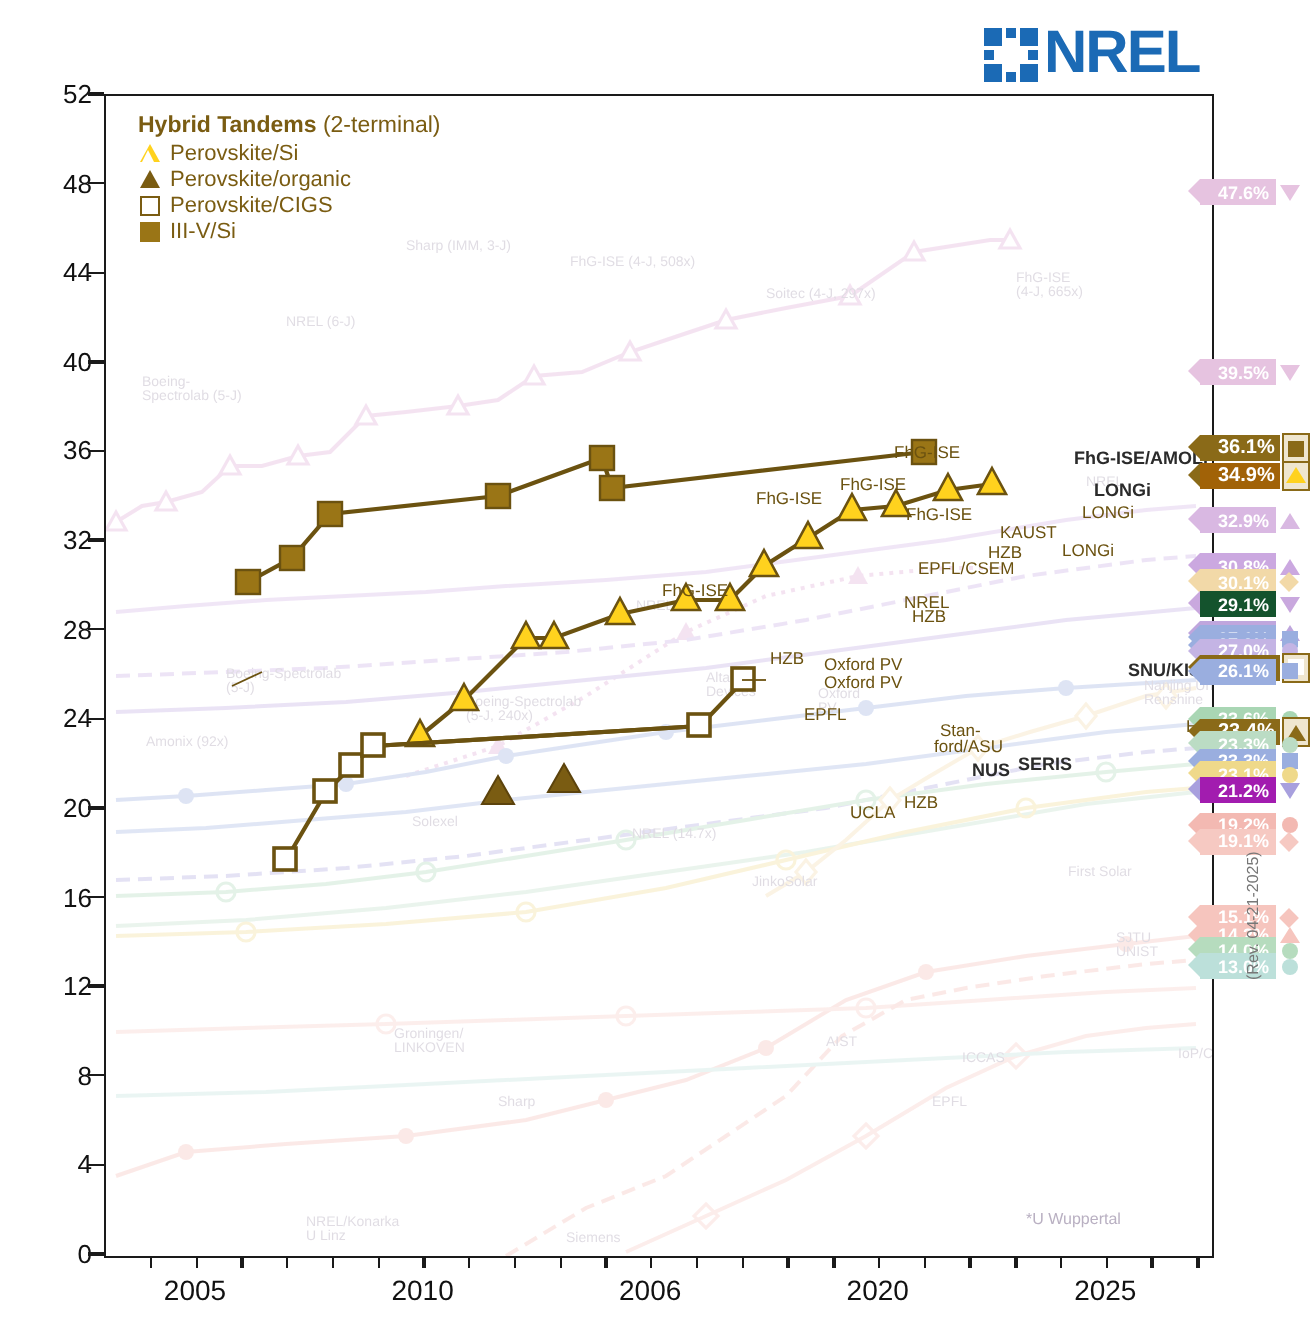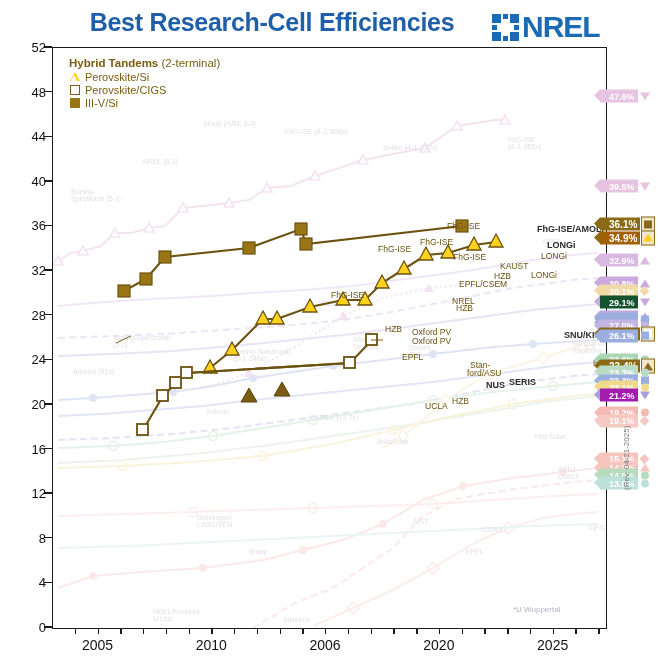--- a/index.html
+++ b/index.html
@@ -68,21 +68,20 @@
 
   .wup{position:absolute;left:512px;top:604px;font-size:8px;color:#b9b0c2;}
   .rev{position:absolute;left:622px;top:490px;font-size:8px;color:#777;
        transform-origin:left top;transform:rotate(-90deg);white-space:nowrap;}
 </style>
 </head>
 <body>
 
 <div id="root">
 
-  <div class="title">Best Research-Cell Efficiencies</div>
   <div class="nrel">
     <div class="nrel-mark">
       <i style="left:0;top:0;width:9px;height:9px;"></i>
       <i style="left:11px;top:0;width:5px;height:5px;"></i>
       <i style="left:18px;top:0;width:9px;height:9px;"></i>
       <i style="left:0;top:11px;width:5px;height:5px;"></i>
       <i style="left:22px;top:11px;width:5px;height:5px;"></i>
       <i style="left:0;top:18px;width:9px;height:9px;"></i>
       <i style="left:11px;top:22px;width:5px;height:5px;"></i>
       <i style="left:18px;top:18px;width:9px;height:9px;"></i>
@@ -369,20 +368,26 @@
         <span>Hybrid Tandems </span><em>(2-terminal)</em>
       </div>
       <div class="legend-row">
         <span class="lg-sym">
             <span class="tri-open"></span>
           </span>
         <span>Perovskite/Si</span>
       </div>
       <div class="legend-row">
         <span class="lg-sym">
+            <span class="tri-fill"></span>
+          </span>
+        <span>Perovskite/organic</span>
+      </div>
+      <div class="legend-row">
+        <span class="lg-sym">
             <span class="sq-open"></span>
           </span>
         <span>Perovskite/CIGS</span>
       </div>
       <div class="legend-row">
         <span class="lg-sym">
             <span class="sq-fill"></span>
           </span>
         <span>III-V/Si</span>
       </div>

